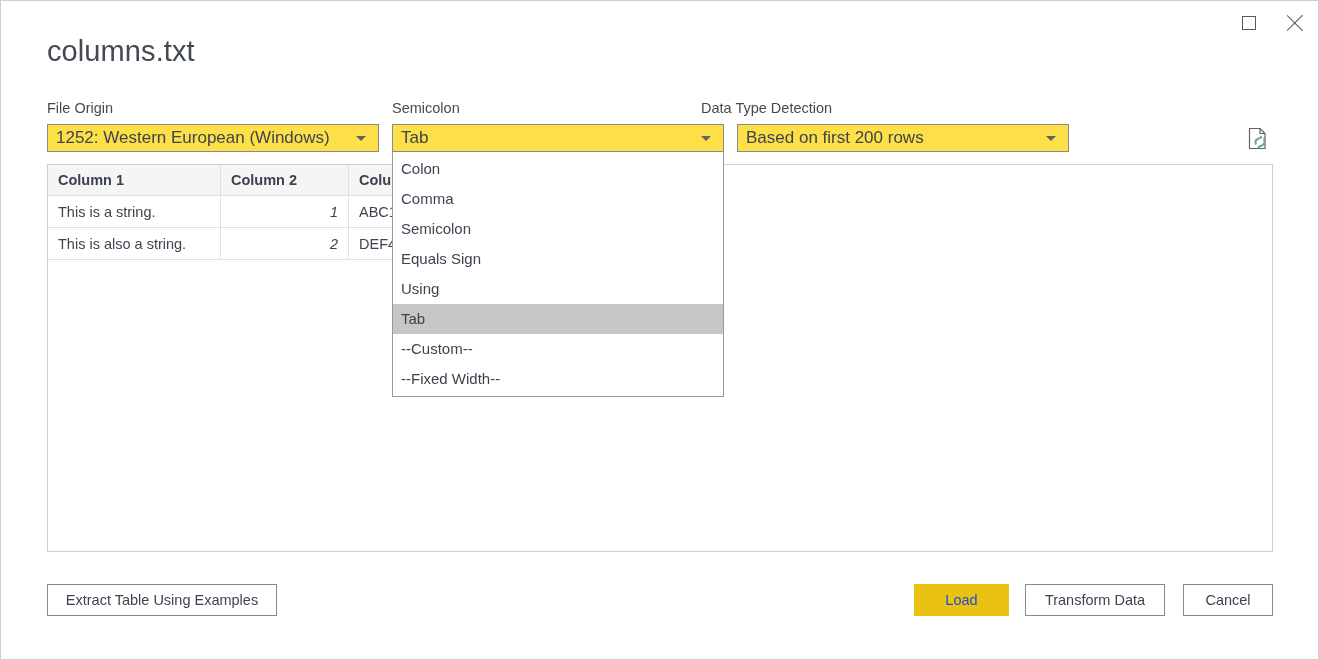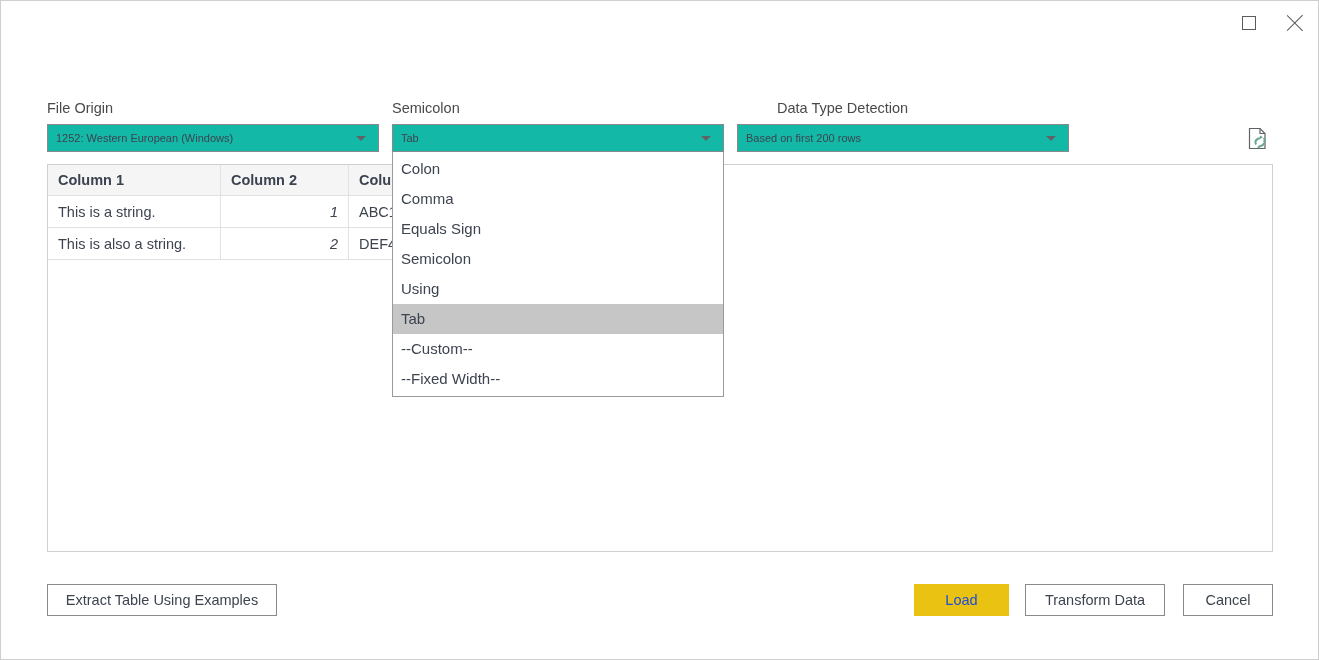--- a/index.html
+++ b/index.html
@@ -84,26 +84,26 @@
     position: absolute;
     font-size: 14.5px;
     color: #4a4a4a;
     line-height: 18px;
     white-space: nowrap;
   }
   .combo {
     position: absolute;
     box-sizing: border-box;
     height: 28px;
-    background: #14b8a6;
+    background: #fde047;
     border: 1px solid #8a8a8a;
     display: flex;
     align-items: center;
     padding: 0 4px 0 8px;
-    font-size: 11px;
+    font-size: 17px;
     color: #3d4450;
     cursor: default;
   }
   .combo .combo-value {
     flex: 1 1 auto;
     white-space: nowrap;
     overflow: hidden;
   }
   .caret {
     width: 0; height: 0;
@@ -115,21 +115,21 @@
 
   
   #file-origin-label { left: 46px; top: 98px; }
   #file-origin-combo { left: 46px; top: 123px; width: 332px; }
 
   
   #delimiter-label { left: 391px; top: 98px; }
   #delimiter-combo { left: 391px; top: 123px; width: 332px; border-color: #8a8a8a; }
 
   
-  #dtd-label { left: 776px; top: 98px; }
+  #dtd-label { left: 700px; top: 98px; }
   #dtd-combo { left: 736px; top: 123px; width: 332px; }
 
   
   #refresh-icon {
     position: absolute;
     left: 1243px;
     top: 124px;
     width: 28px;
     height: 28px;
     cursor: default;
@@ -241,20 +241,21 @@
     <div class="win-btns">
       <div class="win-btn">
         <div class="maximize-glyph"></div>
       </div>
       <div class="win-btn">
         <div class="close-glyph"></div>
       </div>
     </div>
   </div>
 
+  <div class="page-title">columns.txt</div>
 
   <div class="field-label" id="file-origin-label">File Origin</div>
   <div class="combo" id="file-origin-combo">
     <span class="combo-value">1252: Western European (Windows)</span>
     <span class="caret"></span>
   </div>
 
   <div class="field-label" id="delimiter-label">Semicolon</div>
   <div class="combo" id="delimiter-combo">
     <span class="combo-value">Tab</span>
@@ -302,22 +303,22 @@
           <td class="num">2</td>
           <td>DEF456</td>
         </tr>
       </tbody>
     </table>
   </div>
 
   <div class="dropdown">
     <div class="dropdown-item">Colon</div>
     <div class="dropdown-item">Comma</div>
+    <div class="dropdown-item">Semicolon</div>
     <div class="dropdown-item">Equals Sign</div>
-    <div class="dropdown-item">Semicolon</div>
     <div class="dropdown-item">Using</div>
     <div class="dropdown-item selected">Tab</div>
     <div class="dropdown-item">--Custom--</div>
     <div class="dropdown-item">--Fixed Width--</div>
   </div>
 
   <div class="btn" id="btn-extract">Extract Table Using Examples</div>
   <div class="btn" id="btn-load">Load</div>
   <div class="btn" id="btn-transform">Transform Data</div>
   <div class="btn" id="btn-cancel">Cancel</div>

